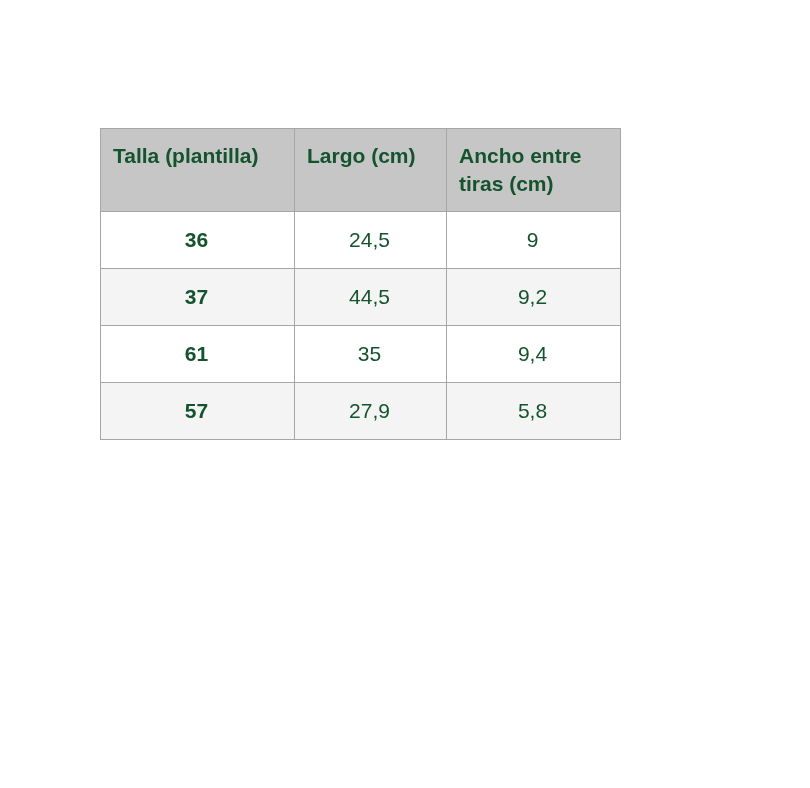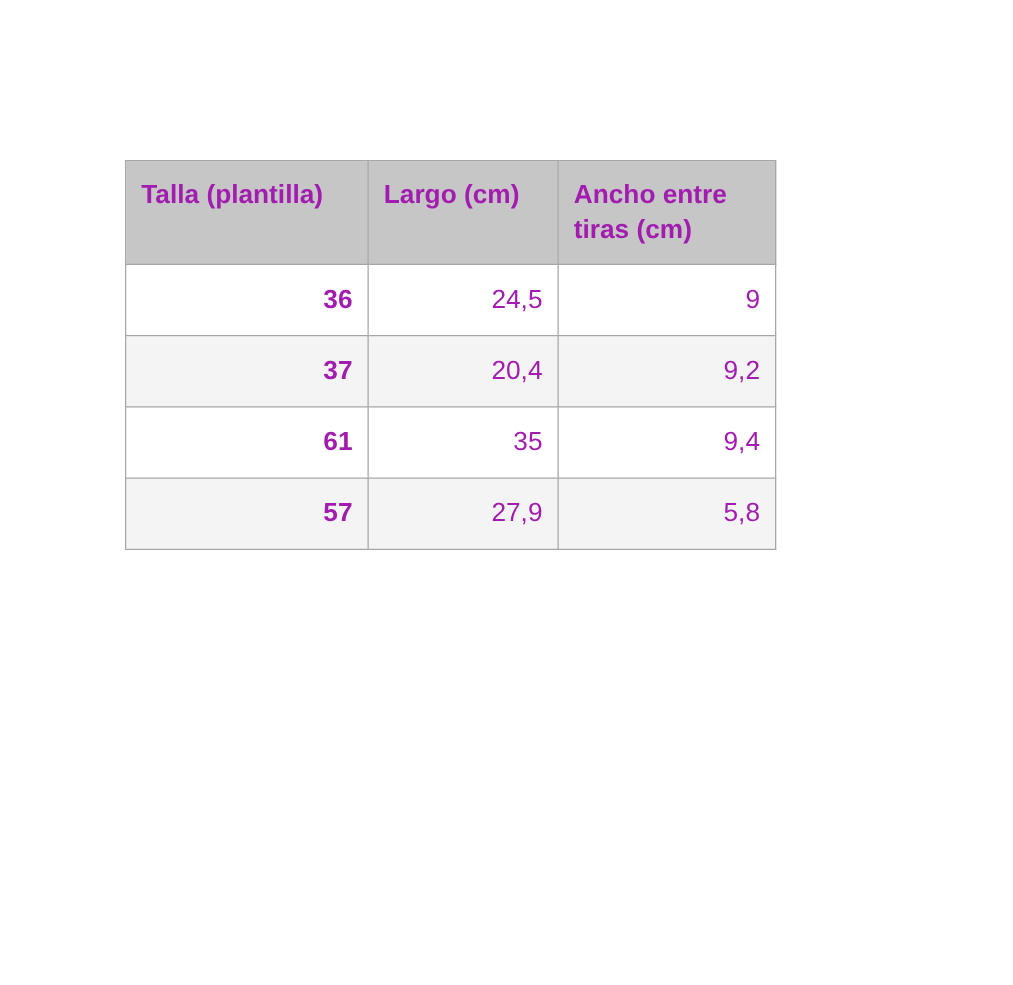--- a/index.html
+++ b/index.html
@@ -6,21 +6,21 @@
     margin: 0;
     padding: 0;
     background: #ffffff;
   }
   .page {
     position: relative;
     width: 810px;
     height: 728px;
     background: #ffffff;
     font-family: "Liberation Sans", sans-serif;
-    color: #a21caf;
+    color: #14532d;
   }
   table.size-chart {
     position: absolute;
     left: 100px;
     top: 128px;
     width: 520px;
     border-collapse: collapse;
     table-layout: fixed;
     font-size: 21px;
   }
@@ -33,21 +33,21 @@
     background: #c6c6c6;
     font-weight: bold;
     text-align: left;
     vertical-align: top;
     padding: 13px 10px 13px 12px;
     height: 83px;
     line-height: 28px;
   }
   table.size-chart tbody td {
     height: 57px;
-    text-align: right;
+    text-align: center;
     vertical-align: middle;
     padding: 0 12px 0 10px;
     background: #ffffff;
   }
   table.size-chart tbody tr:nth-child(even) td {
     background: #f4f4f4;
   }
   table.size-chart tbody td.col-talla {
     font-weight: bold;
   }
@@ -73,21 +73,21 @@
       </tr>
     </thead>
     <tbody>
       <tr>
         <td class="col-talla">36</td>
         <td>24,5</td>
         <td>9</td>
       </tr>
       <tr>
         <td class="col-talla">37</td>
-        <td>20,4</td>
+        <td>44,5</td>
         <td>9,2</td>
       </tr>
       <tr>
         <td class="col-talla">61</td>
         <td>35</td>
         <td>9,4</td>
       </tr>
       <tr>
         <td class="col-talla">57</td>
         <td>27,9</td>

